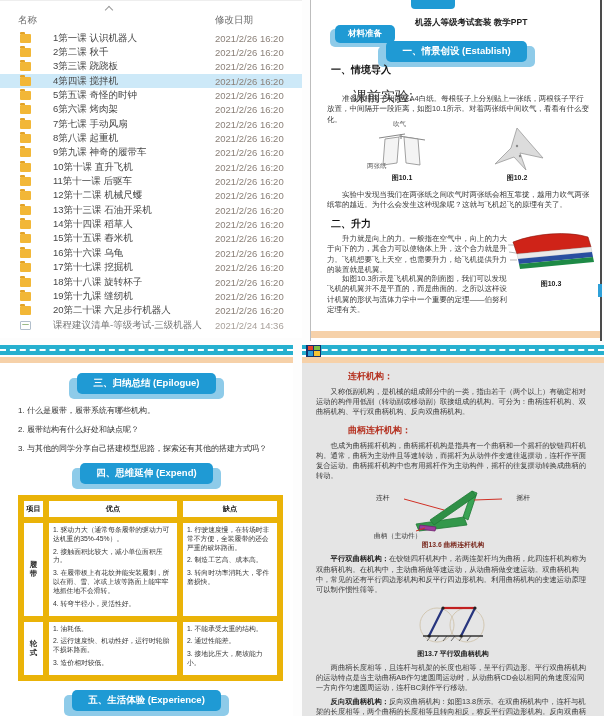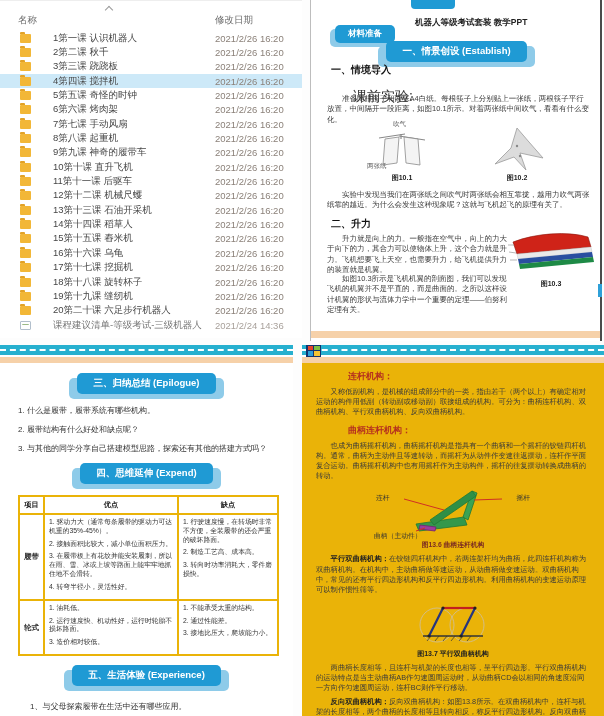--- a/index.html
+++ b/index.html
@@ -76,32 +76,32 @@
 
   
   #doc2 { position:absolute; left:0; top:345px; width:293px; height:371px;
     background:#fff; overflow:hidden; }
   #doc2 .bwrap.b1 { margin-top:9px; } #doc2 .bwrap.b2 { margin-top:5px; }
   #doc2 .bwrap.b3 { margin-top:8px; }
   .qlist { margin:11px 0 0 18px; }
   .qlist .li { font-size:8px; color:#333; margin-bottom:8px; white-space:nowrap; }
   .ttable { border-collapse:collapse; margin:11px 0 0 18px; width:259px;
     table-layout:fixed; }
-  .ttable th,.ttable td { border:2px solid #eab308; vertical-align:top; }
+  .ttable th,.ttable td { border:6px solid #eab308; vertical-align:top; }
   .ttable th { font-size:7.2px; padding:3px 0; color:#222; }
   .ttable td { font-size:6.8px; line-height:1.3; color:#333; padding:3px 4px; }
   .ttable .c0 { width:25px; } .ttable .c1 { width:134px; } .ttable .c2 { width:100px; }
   .ttable td.item { text-align:center; vertical-align:middle; font-weight:bold;
     font-size:7.5px; }
   .ttable td .li { margin-bottom:4px; }
   #doc2 .life { margin:15px 0 0 30px; font-size:8px; color:#333; }
 
   
   #doc3 { position:absolute; left:302px; top:345px; width:302px; height:371px;
-    background:#eab308; overflow:hidden; }
+    background:#e5e5e5; overflow:hidden; }
   #doc3 .winlogo { position:absolute; left:4px; top:-1px; width:15px; height:13px;
     background:#12336e; display:grid; grid-template:1fr 1fr / 1fr 1fr; gap:1px;
     padding:1.5px; z-index:3; }
   #doc3 .winlogo i { display:block; }
   #doc3 .winlogo i:nth-child(1){background:#e4432b;} #doc3 .winlogo i:nth-child(2){background:#7cc043;}
   #doc3 .winlogo i:nth-child(3){background:#2e9fd8;} #doc3 .winlogo i:nth-child(4){background:#f5c432;}
   #doc3 .rhead { margin:7px 0 0 46px; font-size:9px; font-weight:bold; color:#b5301f; }
   #doc3 .p { margin:4px 14px 0 14px; font-size:7.3px; line-height:1.38; color:#3a3a3a;
     text-indent:2em; }
   #doc3 .lead { font-weight:bold; color:#222; }

